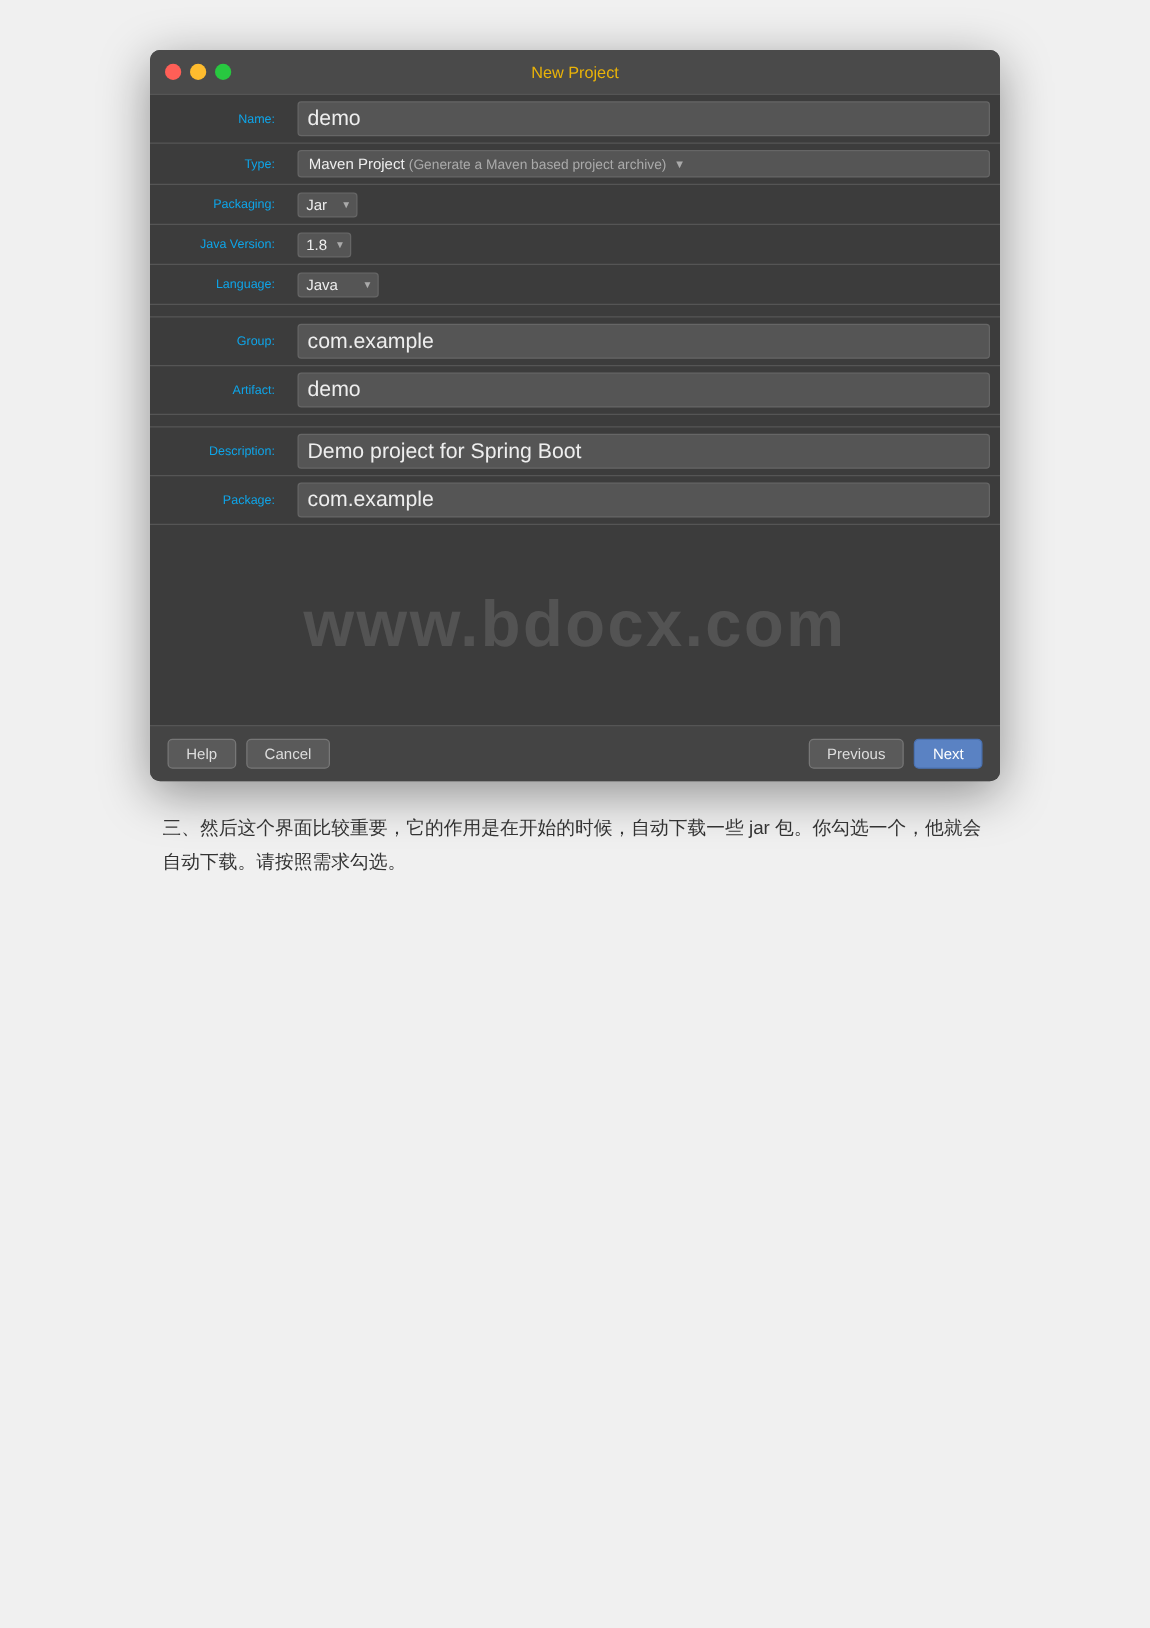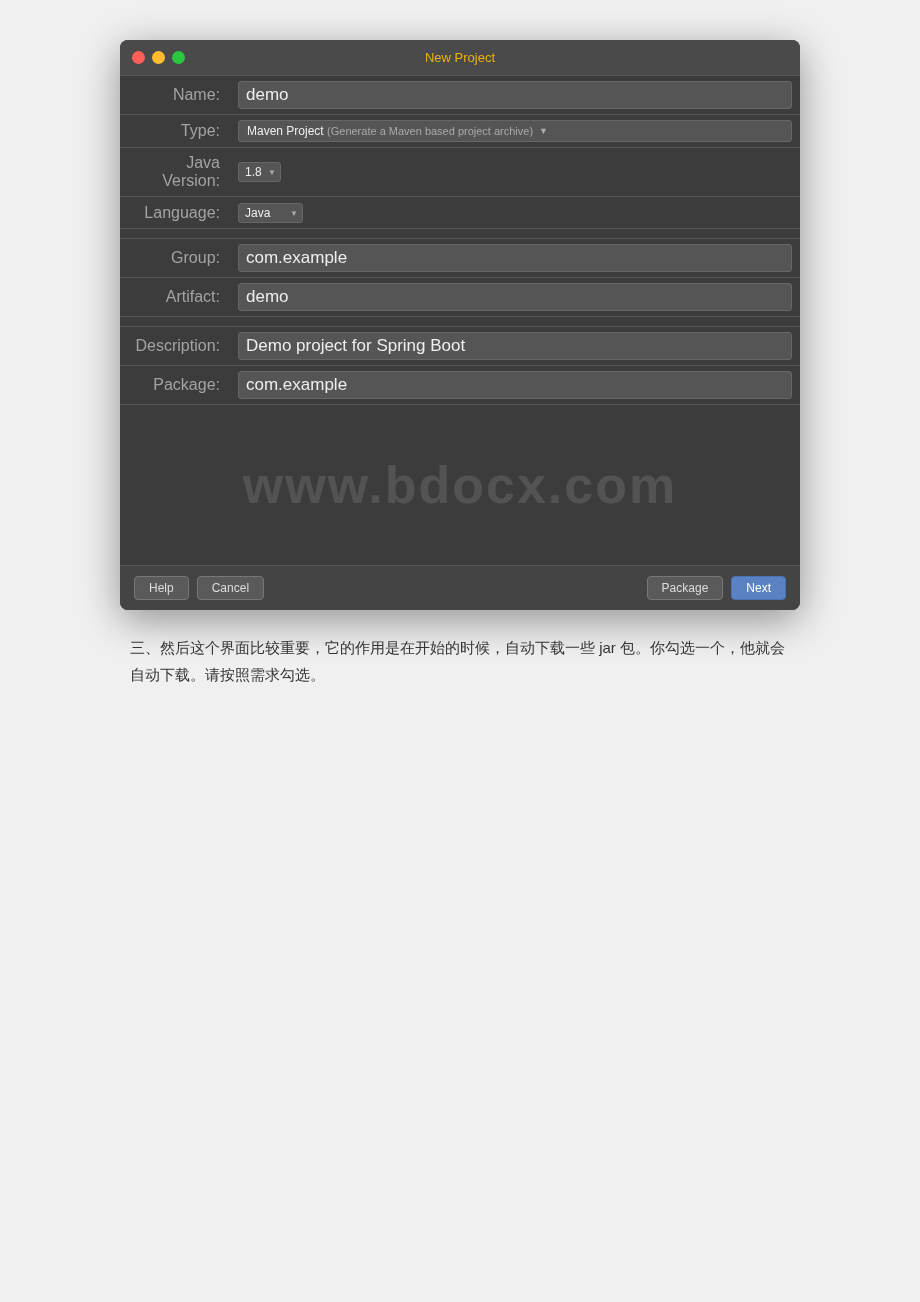--- a/index.html
+++ b/index.html
@@ -63,22 +63,22 @@
       border-bottom: 1px solid #555;
       min-height: 32px;
     }
     .form-row:last-child {
       border-bottom: none;
     }
     .form-label {
       width: 110px;
       min-width: 110px;
       padding: 6px 10px 6px 14px;
-      color: #a3a3a3;
-      font-size: 16px;
+      color: #0ea5e9;
+      font-size: 10px;
       text-align: right;
     }
     .form-value {
       flex: 1;
       padding: 5px 8px;
       color: #ddd;
       font-size: 12px;
     }
     .form-input {
       background: #555;
@@ -215,20 +215,31 @@
       <div class="form-row">
         <div class="form-label">Type:</div>
         <div class="form-value">
           <div class="type-select-btn">
             <span>Maven Project <span style="color:#aaa;font-size:11px;">(Generate a Maven based project archive)</span></span>
             <span class="arrow">▼</span>
           </div>
         </div>
       </div>
 
+      <div class="form-row">
+        <div class="form-label">Packaging:</div>
+        <div class="form-value">
+          <div class="select-wrapper">
+            <select class="form-select">
+              <option>Jar</option>
+              <option>War</option>
+            </select>
+          </div>
+        </div>
+      </div>
 
       <div class="form-row">
         <div class="form-label">Java Version:</div>
         <div class="form-value">
           <div class="select-wrapper">
             <select class="form-select">
               <option>1.8</option>
               <option>11</option>
               <option>17</option>
             </select>
@@ -286,20 +297,20 @@
         <span class="watermark-text">www.bdocx.com</span>
       </div>
     </div>
 
     <div class="dialog-footer">
       <div class="footer-left">
         <button class="btn">Help</button>
         <button class="btn">Cancel</button>
       </div>
       <div class="footer-right">
-        <button class="btn">Package</button>
+        <button class="btn">Previous</button>
         <button class="btn btn-next">Next</button>
       </div>
     </div>
   </div>
 
   <div class="description-text">三、然后这个界面比较重要，它的作用是在开始的时候，自动下载一些 jar 包。你勾选一个，他就会自动下载。请按照需求勾选。</div>
 </div>
 
 </body></html>

